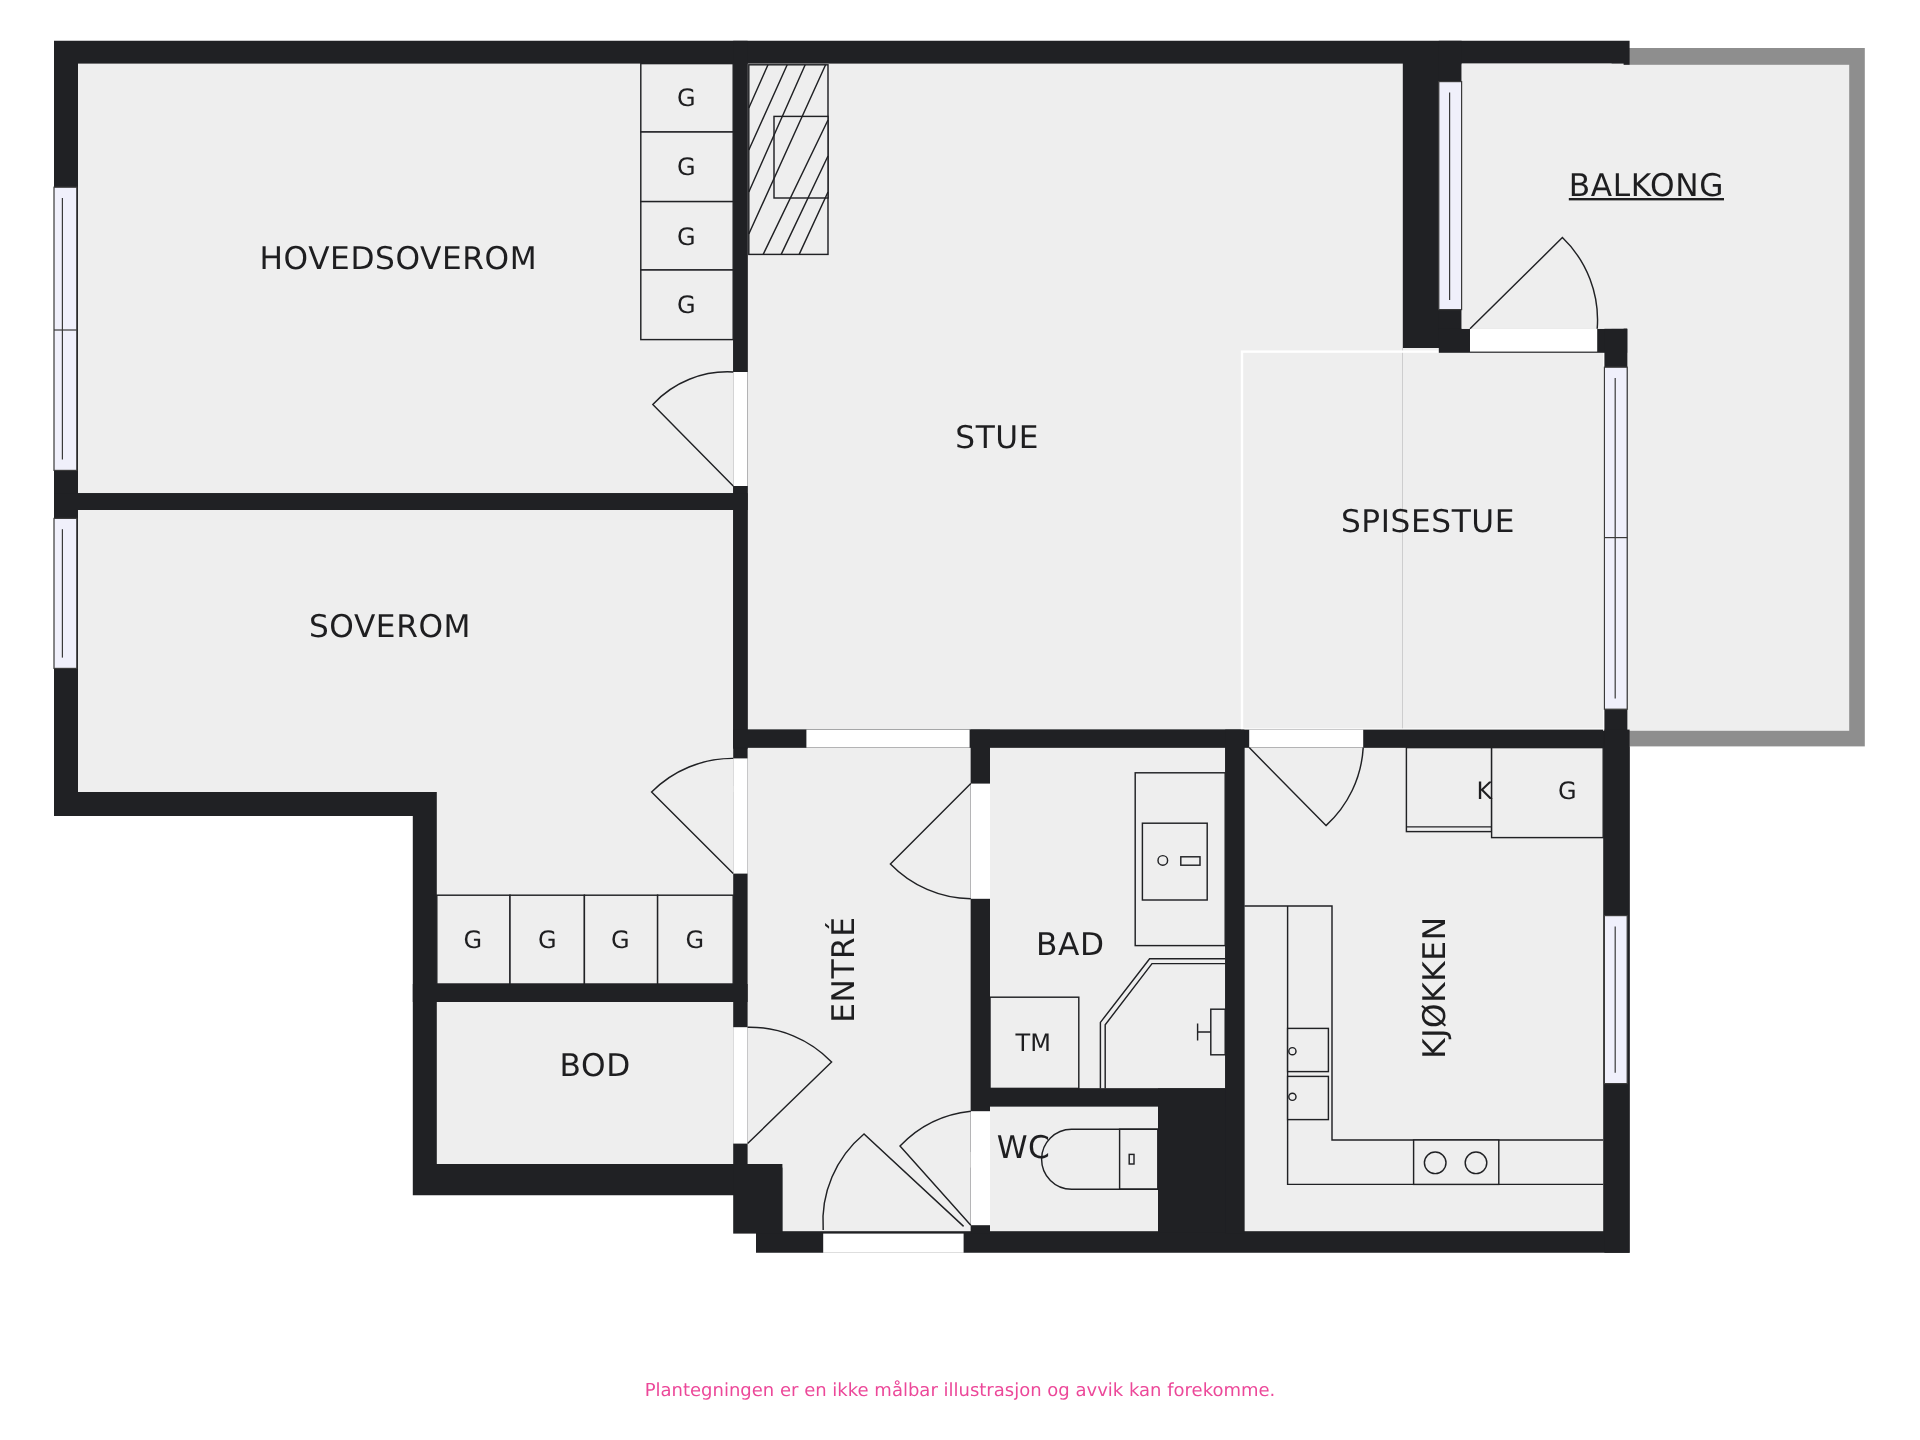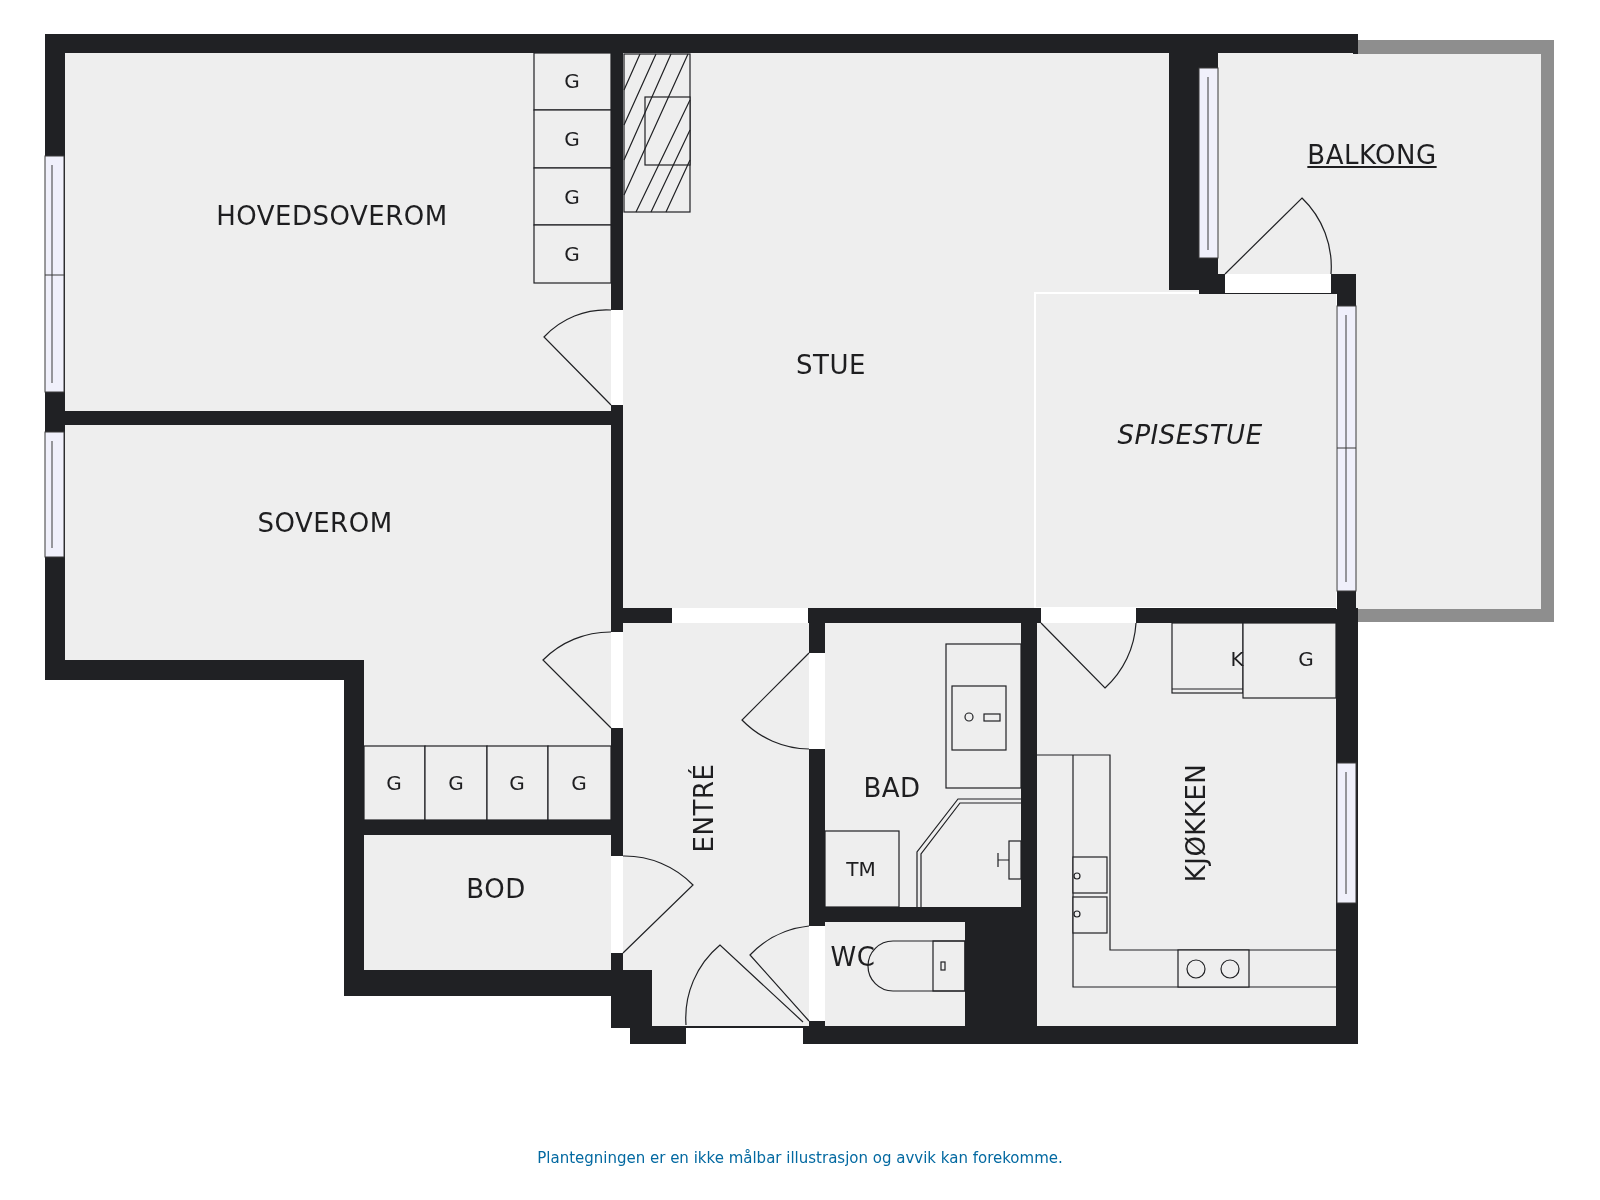--- a/index.html
+++ b/index.html
@@ -9,21 +9,21 @@
   .wall { fill: #202124; }
   .balc-rail { fill: #8e8e8e; }
   .win { fill: #f0f0fb; stroke: #3a3a3a; stroke-width: 1; }
   .thin { fill: none; stroke: #202124; stroke-width: 1.2; }
   .box { fill: #eeeeee; stroke: #202124; stroke-width: 1.2; }
   .gap { fill: #ffffff; }
   .lbl { position: absolute; color: #1e1e20; font-family: "DejaVu Sans", sans-serif; white-space: nowrap; transform: translate(-50%, -50%); }
   .room { font-size: 26px; letter-spacing: 0.5px; }
   .small { font-size: 20px; }
   .vert { transform: translate(-50%, -50%) rotate(-90deg); }
-  #disclaimer { position: absolute; left: 800px; top: 1158px; transform: translate(-50%, -50%); font-size: 15px; color: #0369a1; font-family: "DejaVu Sans", sans-serif; }
+  #disclaimer { position: absolute; left: 800px; top: 1158px; transform: translate(-50%, -50%); font-size: 15px; color: #ec4899; font-family: "DejaVu Sans", sans-serif; }
 </style>
 </head>
 <body>
 
 <svg id="plan" viewBox="0 0 1600 1200" xmlns="http://www.w3.org/2000/svg">
 
   <g>
     <rect class="balc-rail" x="1340" y="40" width="214" height="582"></rect>
     <rect class="floor" x="1340" y="54" width="201" height="555"></rect>
   </g>
@@ -150,21 +150,21 @@
     <circle cx="1077" cy="914" r="3" class="thin"></circle>
     <rect class="box" x="1178" y="950" width="71" height="37"></rect>
     <circle cx="1196" cy="969" r="9" class="thin"></circle>
     <circle cx="1230" cy="969" r="9" class="thin"></circle>
   </g>
 </svg>
 
 <div class="lbl room" style="left:332px; top:216px;">HOVEDSOVEROM</div>
 <div class="lbl room" style="left:325px; top:523px;">SOVEROM</div>
 <div class="lbl room" style="left:831px; top:333px;margin-top:32px;">STUE</div>
-<div class="lbl room" style="left:1190px; top:435px;font-style:italic;">SPISESTUE</div>
+<div class="lbl room" style="left:1190px; top:435px;">SPISESTUE</div>
 <div class="lbl room" style="left:1372px; top:155px;text-decoration:underline;">BALKONG</div>
 <div class="lbl room vert" style="left:704px; top:808px;">ENTRÉ</div>
 <div class="lbl room" style="left:496px; top:889px;">BOD</div>
 <div class="lbl room" style="left:892px; top:788px;">BAD</div>
 <div class="lbl room" style="left:853px; top:957px;">WC</div>
 <div class="lbl room vert" style="left:1196px; top:823px;">KJØKKEN</div>
 
 <div class="lbl small" style="left:572px; top:81px;">G</div>
 <div class="lbl small" style="left:572px; top:139px;">G</div>
 <div class="lbl small" style="left:572px; top:197px;">G</div>

